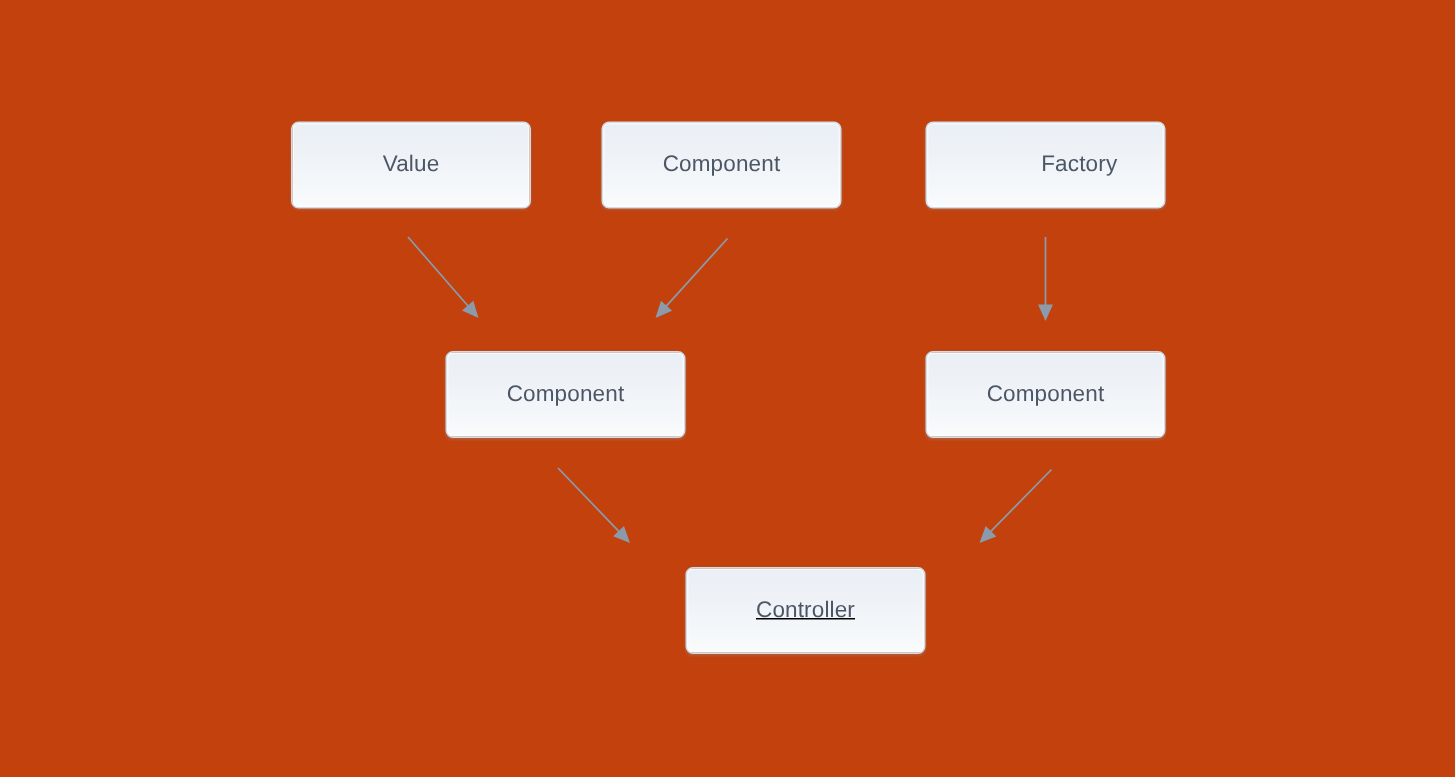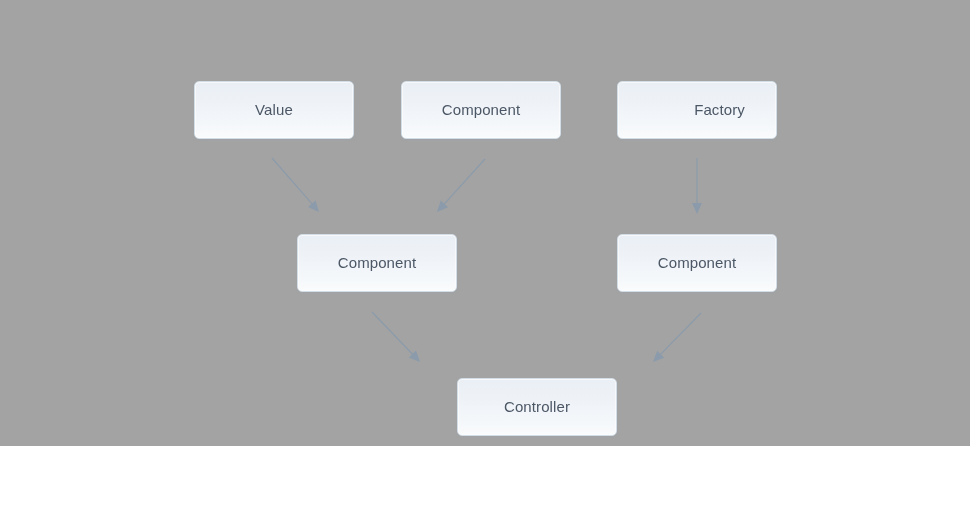--- a/index.html
+++ b/index.html
@@ -7,22 +7,22 @@
     margin: 0;
     padding: 0;
     background: #ffffff;
   }
   body {
     font-family: "Liberation Sans", sans-serif;
   }
   #canvas {
     position: relative;
     width: 970px;
-    height: 446px;
-    background: #a3a3a3;
+    height: 518px;
+    background: #c2410c;
     overflow: hidden;
   }
   #arrow-layer {
     position: absolute;
     left: 0;
     top: 0;
     width: 970px;
     height: 518px;
     pointer-events: none;
   }
@@ -84,18 +84,18 @@
       </div>
       <div class="node" style="left: 617px; top: 81px; width: 160px; height: 58px; padding-left: 45px;">
         <span class="node-label">Factory</span>
       </div>
       <div class="node" style="left: 297px; top: 234px; width: 160px; height: 58px;">
         <span class="node-label">Component</span>
       </div>
       <div class="node" style="left: 617px; top: 234px; width: 160px; height: 58px;">
         <span class="node-label">Component</span>
       </div>
-      <div class="node" style="left: 457px; top: 378px; width: 160px; height: 58px;">
+      <div class="node" style="left: 457px; top: 378px; width: 160px; height: 58px; text-decoration: underline;">
         <span class="node-label">Controller</span>
       </div>
     </div>
 
 </div>
 
 </body></html>

